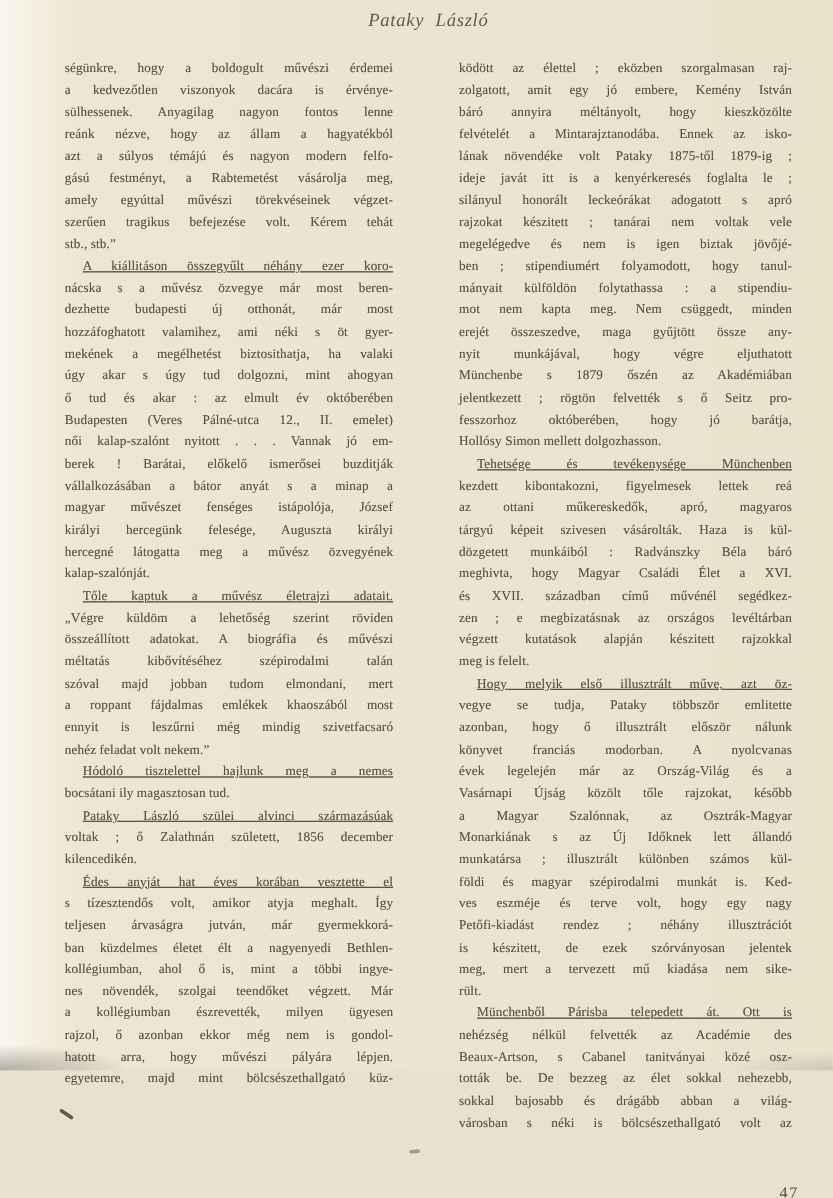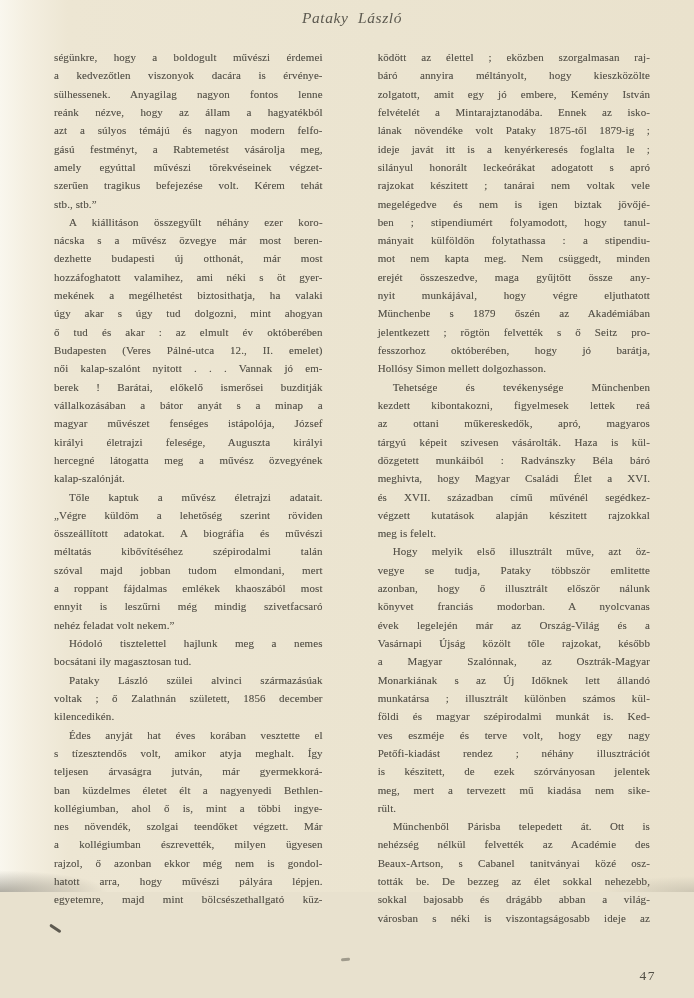--- a/index.html
+++ b/index.html
@@ -9,21 +9,21 @@
     height: 998px;
     overflow: hidden;
     background: #e8e1ce;
     font-family: "Liberation Serif", "DejaVu Serif", serif;
   }
   .page {
     position: relative;
     width: 694px;
     height: 892px;
     box-sizing: border-box;
-    padding: 9px 44px 0 54px;
+    padding: 9px 34px 0 54px;
     color: #56534a;
     background:
       radial-gradient(ellipse 150px 30px at 0% 100%, rgba(105,101,90,0.50), rgba(105,101,90,0) 72%),
       radial-gradient(ellipse 130px 22px at 100% 100%, rgba(140,136,124,0.30), rgba(140,136,124,0) 72%),
       linear-gradient(90deg, #f9f7ee 0px, #f4efe1 26px, #ede6d3 68px, #ebe4d0 380px, #eae2cd 100%);
   }
   .running-header {
     text-align: center;
     font-style: italic;
     font-size: 15.5px;
@@ -45,21 +45,21 @@
   .col.left  { width: 288px; }
   .col.right { width: 292px; margin-left: 39px; }
   .para { margin: 0; }
   .line {
     height: 18.32px;
     text-align: justify;
     text-align-last: justify;
     text-shadow: 0 0 0.5px rgba(86,83,74,0.45);
   }
   .line.last { text-align-last: left; }
-  .para.indent .line:first-child { text-indent: 15px; }
+  .para.indent .line:first-child { text-indent: 15px; text-decoration: underline; }
   .footer {
     display: flex;
     justify-content: flex-end;
     margin-top: 1px;
     margin-right: -6px;
   }
   .pagenum {
     font-size: 13.5px;
     letter-spacing: 1.5px;
     color: #524f46;
@@ -113,21 +113,21 @@
           <div class="line">dezhette budapesti új otthonát, már most</div>
           <div class="line">hozzáfoghatott valamihez, ami néki s öt gyer-</div>
           <div class="line">mekének a megélhetést biztosithatja, ha valaki</div>
           <div class="line">úgy akar s úgy tud dolgozni, mint ahogyan</div>
           <div class="line">ő tud és akar : az elmult év októberében</div>
           <div class="line">Budapesten (Veres Pálné-utca 12., II. emelet)</div>
           <div class="line">női kalap-szalónt nyitott . . .  Vannak jó em-</div>
           <div class="line">berek ! Barátai, előkelő ismerősei buzditják</div>
           <div class="line">vállalkozásában a bátor anyát s a minap a</div>
           <div class="line">magyar művészet fenséges istápolója, József</div>
-          <div class="line">királyi életrajzi felesége, Auguszta királyi</div>
+          <div class="line">királyi hercegünk felesége, Auguszta királyi</div>
           <div class="line">hercegné látogatta meg a művész özvegyének</div>
           <div class="line last">kalap-szalónját.</div>
         </div>
         <div class="para indent">
           <div class="line">Tőle kaptuk a művész életrajzi adatait.</div>
           <div class="line">„Végre küldöm a lehetőség szerint röviden</div>
           <div class="line">összeállított adatokat. A biográfia és művészi</div>
           <div class="line">méltatás kibővítéséhez szépirodalmi talán</div>
           <div class="line">szóval majd jobban tudom elmondani, mert</div>
           <div class="line">a roppant fájdalmas emlékek khaoszából most</div>
@@ -152,22 +152,22 @@
           <div class="line">nes növendék, szolgai teendőket végzett. Már</div>
           <div class="line">a kollégiumban észrevették, milyen ügyesen</div>
           <div class="line">rajzol, ő azonban ekkor még nem is gondol-</div>
           <div class="line">hatott arra, hogy művészi pályára lépjen.</div>
           <div class="line">egyetemre, majd mint bölcsészethallgató küz-</div>
         </div>
       </div>
     <div class="col right" id="col-right">
         <div class="para">
           <div class="line">ködött az élettel ; eközben szorgalmasan raj-</div>
+          <div class="line">zolgatott, amit egy jó embere, Kemény István</div>
           <div class="line">báró annyira méltányolt, hogy kieszközölte</div>
-          <div class="line">zolgatott, amit egy jó embere, Kemény István</div>
           <div class="line">felvételét a Mintarajztanodába. Ennek az isko-</div>
           <div class="line">lának növendéke volt Pataky 1875-től 1879-ig ;</div>
           <div class="line">ideje javát itt is a kenyérkeresés foglalta le ;</div>
           <div class="line">silányul honorált leckeórákat adogatott s apró</div>
           <div class="line">rajzokat készitett ; tanárai nem voltak vele</div>
           <div class="line">megelégedve és nem is igen biztak jövőjé-</div>
           <div class="line">ben ; stipendiumért folyamodott, hogy tanul-</div>
           <div class="line">mányait külföldön folytathassa : a stipendiu-</div>
           <div class="line">mot nem kapta meg. Nem csüggedt, minden</div>
           <div class="line">erejét összeszedve, maga gyűjtött össze any-</div>
@@ -178,20 +178,21 @@
           <div class="line last">Hollósy Simon mellett dolgozhasson.</div>
         </div>
         <div class="para indent">
           <div class="line">Tehetsége és tevékenysége Münchenben</div>
           <div class="line">kezdett kibontakozni, figyelmesek lettek reá</div>
           <div class="line">az ottani műkereskedők, apró, magyaros</div>
           <div class="line">tárgyú képeit szivesen vásárolták. Haza is kül-</div>
           <div class="line">dözgetett munkáiból : Radvánszky Béla báró</div>
           <div class="line">meghivta, hogy Magyar Családi Élet a XVI.</div>
           <div class="line">és XVII. században című művénél segédkez-</div>
+          <div class="line">zen ; e megbizatásnak az országos levéltárban</div>
           <div class="line">végzett kutatások alapján készitett rajzokkal</div>
           <div class="line last">meg is felelt.</div>
         </div>
         <div class="para indent">
           <div class="line">Hogy melyik első illusztrált műve, azt öz-</div>
           <div class="line">vegye se tudja, Pataky többször emlitette</div>
           <div class="line">azonban, hogy ő illusztrált először nálunk</div>
           <div class="line">könyvet franciás modorban. A nyolcvanas</div>
           <div class="line">évek legelején már az Ország-Világ és a</div>
           <div class="line">Vasárnapi Újság közölt tőle rajzokat, később</div>
@@ -204,21 +205,21 @@
           <div class="line">is készitett, de ezek szórványosan jelentek</div>
           <div class="line">meg, mert a tervezett mű kiadása nem sike-</div>
           <div class="line last">rült.</div>
         </div>
         <div class="para indent">
           <div class="line">Münchenből Párisba telepedett át. Ott is</div>
           <div class="line">nehézség nélkül felvették az Académie des</div>
           <div class="line">Beaux-Artson, s Cabanel tanitványai közé osz-</div>
           <div class="line">tották be. De bezzeg az élet sokkal nehezebb,</div>
           <div class="line">sokkal bajosabb és drágább abban a világ-</div>
-          <div class="line">városban s néki is viszontagságosabb ideje az</div>
+          <div class="line">városban s néki is bölcsészethallgató volt az</div>
         </div>
       </div>
   </div>
 
   <div class="footer">
     <span class="pagenum">47</span>
   </div>
 
   <div class="ink-mark"></div>
   <div class="smudge-mark"></div>

